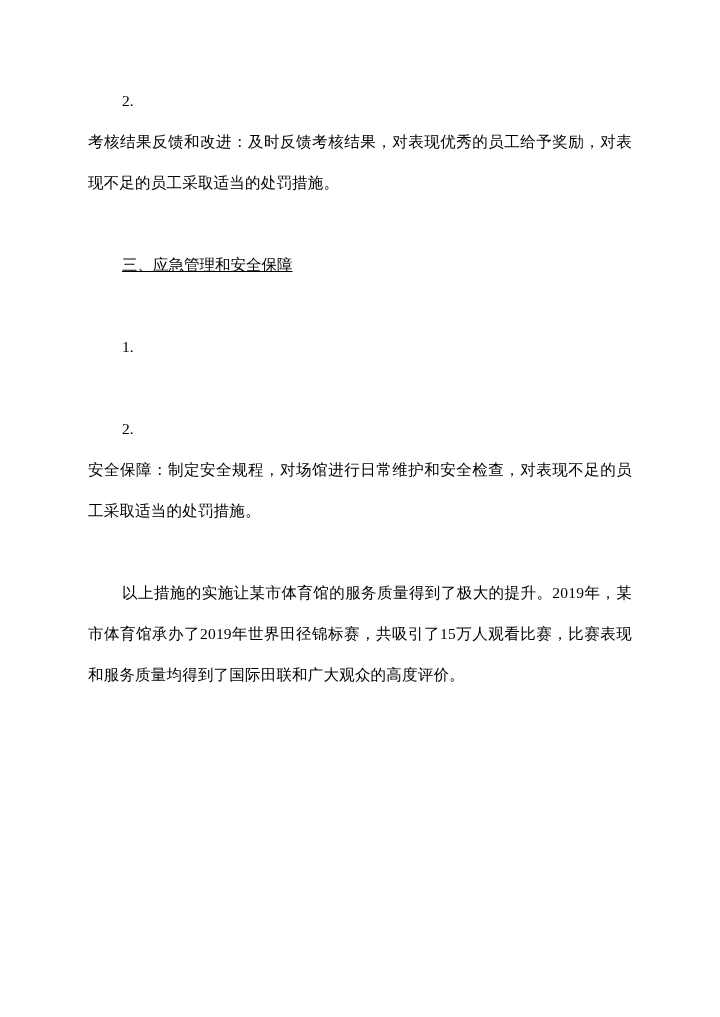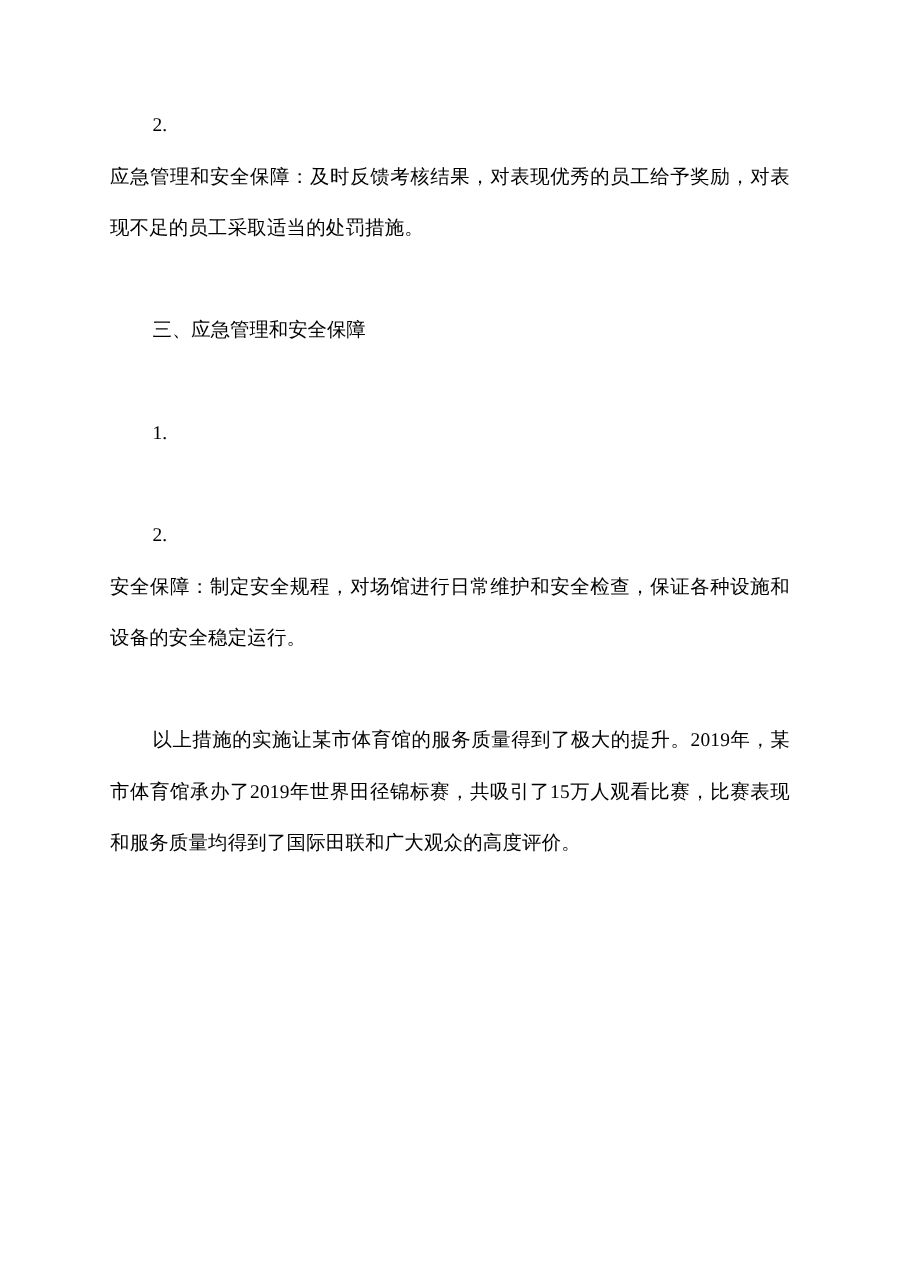--- a/index.html
+++ b/index.html
@@ -37,51 +37,52 @@
     margin: 0;
     text-indent: 34px;
   }
   .heading {
     font-size: 15.5px;
     line-height: 41px;
     margin: 0;
     text-indent: 34px;
     font-family: "Liberation Sans", "DejaVu Sans", sans-serif;
     font-weight: normal;
+    text-decoration: underline;
   }
   .indent {
     text-indent: 34px;
   }
   .spacer-lg { height: 41px; }
   .spacer-md { height: 41px; }
   .spacer-sm { height: 20px; }
 </style>
 </head>
 <body>
 
 <div class="page">
 
   <div class="spacer-sm"></div>
 
   <p class="num">2.</p>
 
-  <p class="para">应急管理和安全保障：及时反馈考核结果，对表现优秀的员工给予奖励，对表现不足的员工采取适当的处罚措施。</p>
+  <p class="para">考核结果反馈和改进：及时反馈考核结果，对表现优秀的员工给予奖励，对表现不足的员工采取适当的处罚措施。</p>
 
   <div class="spacer-lg"></div>
 
   <p class="heading">三、应急管理和安全保障</p>
 
   <div class="spacer-lg"></div>
 
   <p class="num">1.</p>
 
 
   <div class="spacer-md"></div>
 
   <p class="num">2.</p>
 
-  <p class="para">安全保障：制定安全规程，对场馆进行日常维护和安全检查，保证各种设施和设备的安全稳定运行。</p>
+  <p class="para">安全保障：制定安全规程，对场馆进行日常维护和安全检查，对表现不足的员工采取适当的处罚措施。</p>
 
   <div class="spacer-md"></div>
 
   <p class="para indent">以上措施的实施让某市体育馆的服务质量得到了极大的提升。2019年，某市体育馆承办了2019年世界田径锦标赛，共吸引了15万人观看比赛，比赛表现和服务质量均得到了国际田联和广大观众的高度评价。</p>
 
 </div>
 
 </body></html>

